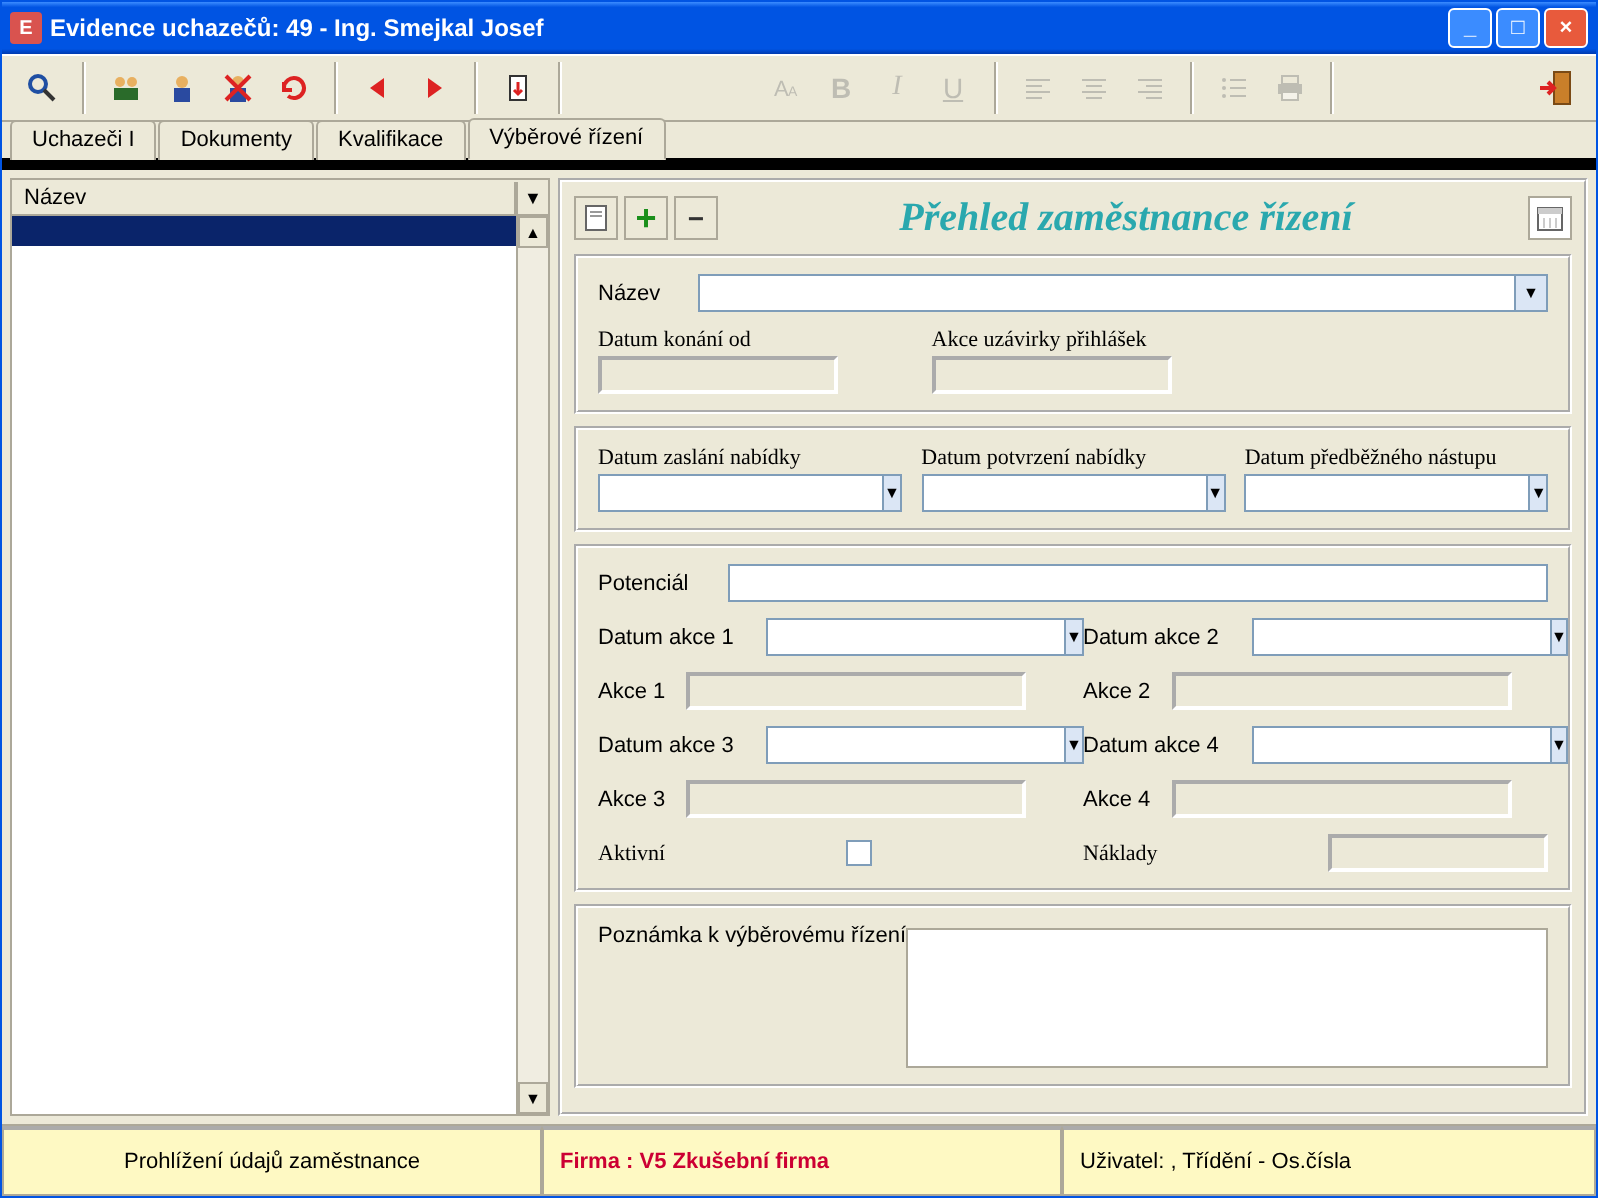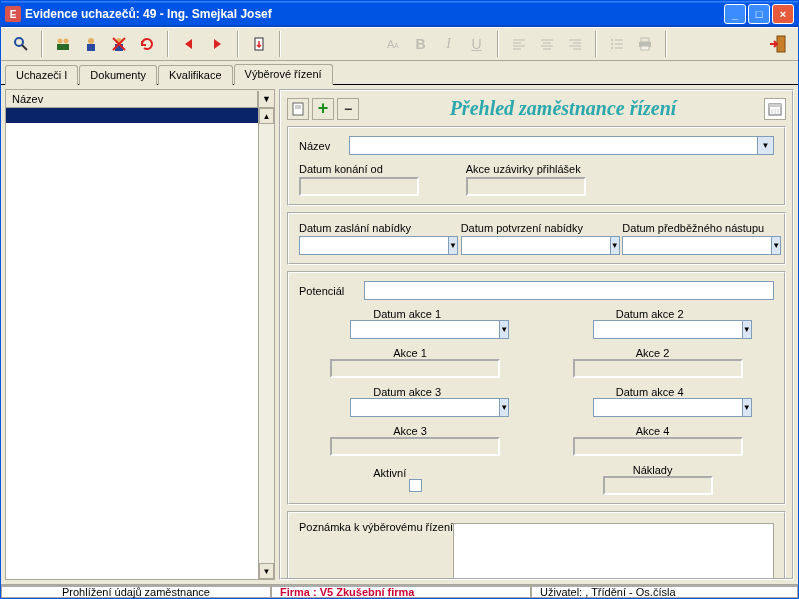--- a/index.html
+++ b/index.html
@@ -16,21 +16,21 @@
 .menubar { height: 20px; background: #ece9d8; display: flex; align-items: center; padding: 0 6px; gap: 12px; border-bottom: 1px solid #fff; }
 .menubar .menuitem { cursor: pointer; }
 .menubar .menuitem u { text-decoration: underline; }
 
 .toolbar { height: 34px; background: #ece9d8; border-top: 1px solid #fff; border-bottom: 1px solid #aca899; display: flex; align-items: center; padding: 0 6px; }
 .toolbar .sep { width: 1px; height: 26px; margin: 0 6px; border-left: 1px solid #aca899; border-right: 1px solid #fff; }
 .toolbar .tbtn { width: 26px; height: 26px; border: 1px solid transparent; display: flex; align-items: center; justify-content: center; margin: 0 1px; cursor: pointer; font-size: 14px; }
 .toolbar .tbtn.disabled { opacity: 0.45; cursor: default; }
 .toolbar .spacer { flex: 1; }
 
-.tabs { height: 24px; display: flex; align-items: flex-end; padding: 0 4px; background: #ece9d8; border-bottom: 1px solid #000000; }
+.tabs { height: 24px; display: flex; align-items: flex-end; padding: 0 4px; background: #ece9d8; border-bottom: 6px solid #000000; }
 .tab { padding: 3px 10px 4px; border: 1px solid #aca899; border-bottom: none; background: #ece9d8; margin-right: 1px; cursor: pointer; font-size: 11px; border-radius: 3px 3px 0 0; position: relative; top: 1px; }
 .tab.active { background: #ece9d8; z-index: 2; border-bottom: 1px solid #ece9d8; }
 
 .content { flex: 1; display: flex; padding: 4px; gap: 4px; overflow: hidden; }
 
 .leftpanel { width: 270px; display: flex; flex-direction: column; border: 1px solid #aca899; background: #ece9d8; }
 .leftpanel .header { height: 18px; background: #ece9d8; border-bottom: 1px solid #aca899; display: flex; align-items: center; }
 .leftpanel .header .hcell { flex: 1; padding: 2px 6px; border-right: 1px solid #aca899; background: #ece9d8; }
 .leftpanel .header .hbtn { width: 16px; height: 16px; border-left: 1px solid #aca899; display: flex; align-items: center; justify-content: center; font-size: 9px; cursor: pointer; }
 .leftpanel .list { flex: 1; background: #fff; display: flex; }
@@ -43,39 +43,39 @@
 .rightpanel { flex: 1; border: 2px groove #fff; background: #ece9d8; padding: 6px; display: flex; flex-direction: column; overflow: hidden; }
 .panelhead { display: flex; align-items: center; height: 28px; margin-bottom: 6px; }
 .panelhead .hbtn { width: 22px; height: 22px; border: 1px solid #aca899; background: #ece9d8; margin-right: 3px; display: flex; align-items: center; justify-content: center; cursor: pointer; font-size: 14px; font-weight: bold; }
 .panelhead .hbtn.plus { color: #1a8f1a; font-size: 18px; }
 .panelhead .hbtn.minus { color: #333; }
 .panelhead .title { flex: 1; text-align: center; font-family: "Times New Roman", serif; font-size: 20px; font-style: italic; font-weight: bold; color: #2aa8ae; }
 .panelhead .calbtn { width: 22px; height: 22px; border: 1px solid #aca899; background: #fff; display: flex; align-items: center; justify-content: center; cursor: pointer; }
 
 .fieldset { border: 2px groove #fff; padding: 8px 10px; margin-bottom: 6px; }
 .row { display: flex; align-items: center; margin-bottom: 8px; gap: 10px; }
-.row:last-child { margin-bottom: 0; }
+.row:last-child { margin-bottom: 0; font-family: Liberation Serif, serif; }
 .col { display: flex; flex-direction: column; }
 .col3 { width: 33%; }
-.col2 { width: 50%; display: flex; align-items: center; flex-direction: column; }
+.col2 { width: 50%; display: flex; align-items: center; }
 .label { font-size: 11px; margin-bottom: 2px; }
 .hlabel { width: 84px; font-size: 11px; }
 
 .input { height: 19px; border: 1px solid #7f9db9; background: #fff; padding: 1px 3px; font-size: 11px; font-family: inherit; }
 .input.sunken { border: 2px inset #fff; background: #ece9d8; }
 .input.full { width: 100%; }
 .combo { display: flex; width: 100%; }
 .combo .input { flex: 1; }
 .combo .drop { width: 16px; height: 19px; border: 1px solid #7f9db9; border-left: none; background: #dbe6f5; display: flex; align-items: center; justify-content: center; font-size: 8px; cursor: pointer; }
 
 .checkbox { width: 13px; height: 13px; border: 1px solid #7f9db9; background: #fff; display: inline-block; cursor: pointer; }
 
 .notes { flex: 1; border: 1px solid #aca899; background: #fff; margin-top: 2px; min-height: 70px; }
 
-.statusbar { height: 14px; border-top: 1px solid #aca899; background: #ffffff; display: flex; }
+.statusbar { height: 36px; border-top: 1px solid #aca899; background: #fef9c3; display: flex; }
 .statusbar .cell { border: 1px solid #aca899; border-top: 2px inset #fff; padding: 2px 8px; display: flex; align-items: center; font-size: 11px; }
 .statusbar .cell.c1 { width: 270px; justify-content: center; }
 .statusbar .cell.c2 { width: 260px; color: #c03; font-weight: bold; }
 .statusbar .cell.c3 { flex: 1; }
 
 svg { display: block; }
 </style>
 </head>
 <body>
 

